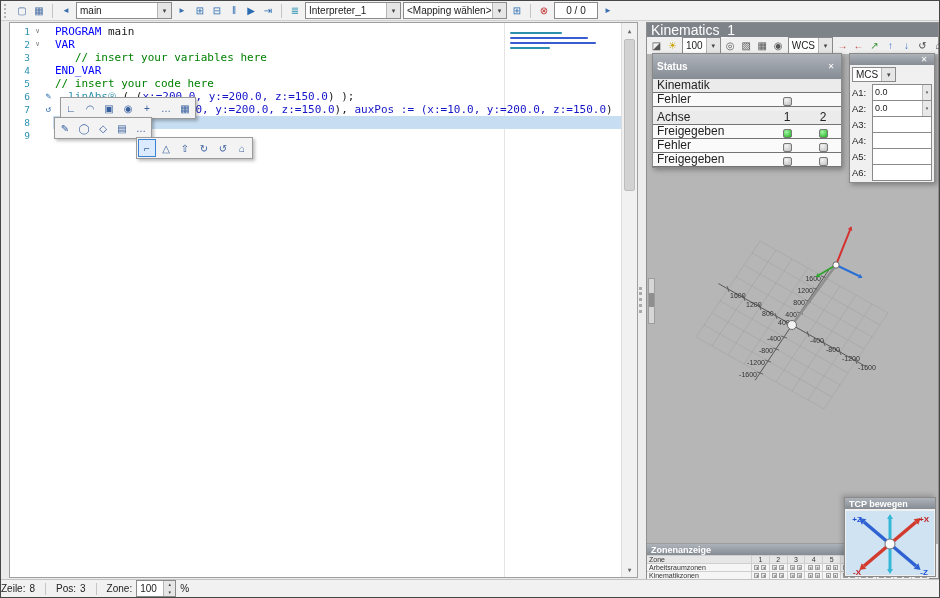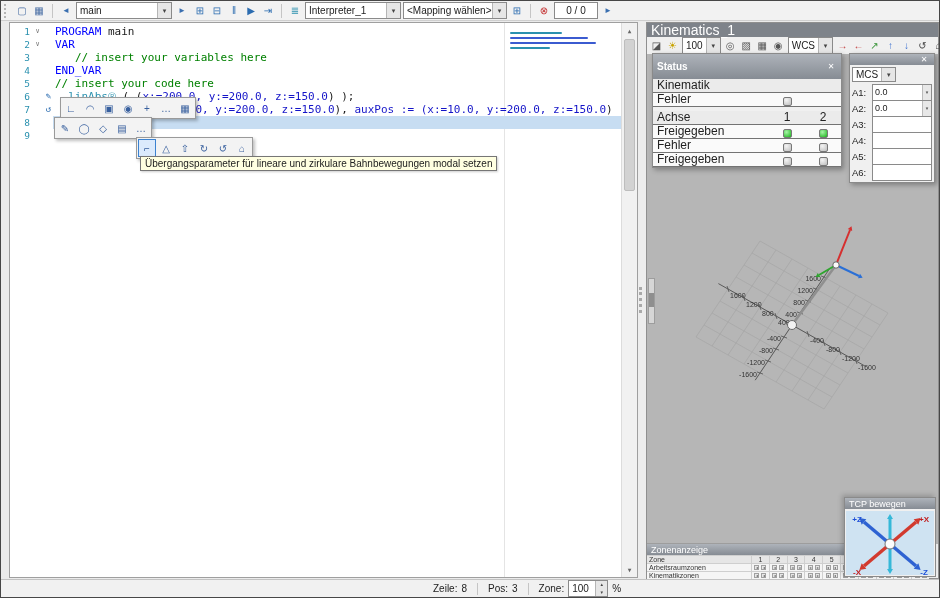--- a/index.html
+++ b/index.html
@@ -76,33 +76,33 @@
   .led.green{background:radial-gradient(circle at 35% 30%,#a8f4a8,#18b418)}
   .led.gray{background:radial-gradient(circle at 35% 30%,#f4f4f4,#bdbdbd)}
 
   .ax-combo{margin:2px;height:15px}
   .ax-row{display:flex;align-items:center;height:16px;padding:0 2px;gap:2px;font-size:9.5px}
   .ax-label{width:18px;flex:none}
   .ax-input{flex:1;height:17px;border:1px solid #8a8a8a;background:#fff;display:flex;align-items:center;font-size:9px;padding-left:2px;box-sizing:border-box}
   .ax-input .add{margin-left:auto;font-size:5px;color:#555;width:8px;background:#e8e8e8;border-left:1px solid #bbb;align-self:stretch;display:flex;align-items:center;justify-content:center}
 
   .zones{position:absolute;left:0;right:9px;bottom:0;height:34px;background:#0f172a;border-top:1px solid #9d9d9d}
-  .z-header{height:11px;background:linear-gradient(#aeb3ba,#868c94);color:#fff;font-size:9px;font-weight:normal;display:flex;align-items:center;padding:0 4px}
+  .z-header{height:11px;background:linear-gradient(#aeb3ba,#868c94);color:#fff;font-size:9px;font-weight:bold;display:flex;align-items:center;padding:0 4px}
   .zones-table{display:grid;grid-template-columns:104px repeat(10,1fr);background:#cfcfcf;grid-gap:1px;border-top:1px solid #cfcfcf}
   .z-cell{background:#f5f5f5;height:7px;display:flex;align-items:center;justify-content:center;font-size:7px;color:#333;overflow:hidden}
   .z-cell.head{background:#e6e6e6}
   .z-cell.rowlabel{justify-content:flex-start;padding-left:2px}
   .z-ctl{width:5px;height:5px;border:1px solid #a0a0a0;background:#e7e7e7;font-size:4px;line-height:4px;display:flex;align-items:center;justify-content:center;color:#666;margin:0 1px;box-sizing:border-box}
 
   .tcp{position:absolute;right:2px;bottom:1px;width:92px;height:80px;background:#f0f0f0;border:1px solid #8a8a8a;z-index:10;box-shadow:-2px -2px 5px rgba(0,0,0,.2);box-sizing:border-box}
   .tcp-body{position:absolute;left:1px;right:1px;top:13px;bottom:1px;background:#cfe3f2}
 
   
   .statusbar{position:absolute;left:0;right:0;bottom:0;height:17px;background:#f1f1f1;border-top:1px solid #c3c3c3;display:flex;align-items:center;font-size:10px}
-  .sb-group{display:flex;align-items:center;gap:4px;margin-left:432px}
+  .sb-group{display:flex;align-items:center;gap:4px;}
   .sb-sep{width:1px;height:12px;background:#c5c5c5;margin:0 6px}
   .spin{display:flex;flex-direction:column;width:11px;align-self:stretch;border-left:1px solid #b5b5b5;background:#e6e6e6}
   .spin i{flex:1;font-style:normal;font-size:5px;line-height:5px;display:flex;align-items:center;justify-content:center;color:#444}
 </style>
 </head>
 <body>
 
 <div class="window">
 
   <div class="topbar">
@@ -229,21 +229,20 @@
         <span class="icon16">…</span>
       </div>
     <div class="ftb" id="ftb3" style="left:126px;top:114px">
         <span class="icon16 active">⌐</span>
         <span class="icon16">△</span>
         <span class="icon16">⇧</span>
         <span class="icon16">↻</span>
         <span class="icon16">↺</span>
         <span class="icon16">⌂</span>
       </div>
-    <div class="tooltip" style="left:130px;top:133px">Übergangsparameter für lineare und zirkulare Bahnbewegungen modal setzen</div>
     <div class="vscroll">
       <div class="sb-btn">▲</div>
       <div class="sb-thumb"></div>
       <div class="sb-btn bottom">▼</div>
     </div>
   </div>
 
   <div class="splitter">
       <span class="dots"></span>
     </div>

